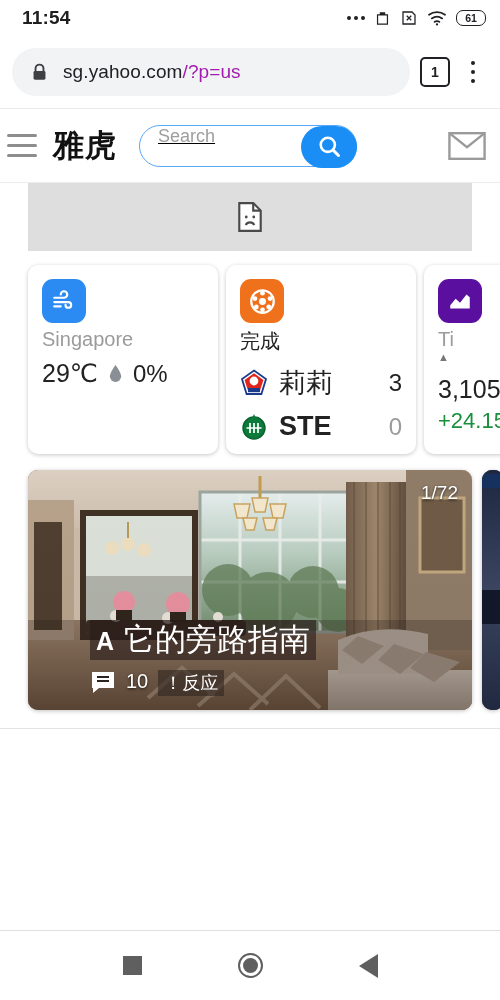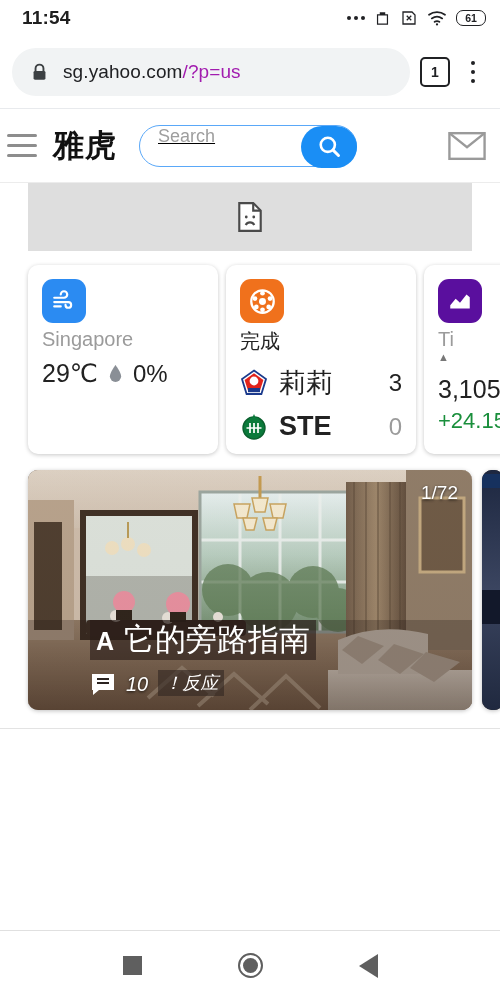--- a/index.html
+++ b/index.html
@@ -125,21 +125,21 @@
     font-size: 31px; color: #fff; font-weight: 400; line-height: 1.15;
     font-family: "DejaVu Sans", "Liberation Sans", sans-serif;
     display: inline-block; background: rgba(40,28,24,.62); padding: 2px 6px;
   }
   .art-title .pref { font-family: "Liberation Sans", sans-serif; font-weight: 700; font-size: 25px; }
   .art-sub {
     font-size: 23px; color: #e3e3e3; margin-top: 6px; display: inline-block;
     background: rgba(120,110,105,.55); padding: 2px 6px;
     font-family: "DejaVu Sans", "Liberation Sans", sans-serif;
   }
-  .art-meta { display: flex; align-items: flex-end; gap: 10px; margin-top: 10px; font-style: italic; }
+  .art-meta { display: flex; align-items: flex-start; gap: 10px; margin-top: 10px; }
   .art-meta .cnt { color: #fff; font-size: 20px; text-shadow: 0 1px 3px rgba(0,0,0,.8); }
   .art-meta .react {
     color: #fff; font-size: 18px; background: rgba(50,38,34,.62); padding: 1px 6px;
     font-family: "DejaVu Sans", "Liberation Sans", sans-serif;
   }
   .feed-divider { margin-top: 18px; border-top: 1px solid #e3e3e3; }
 
   
   .navbar {
     position: absolute; left: 0; bottom: 0; width: 500px; height: 70px;

